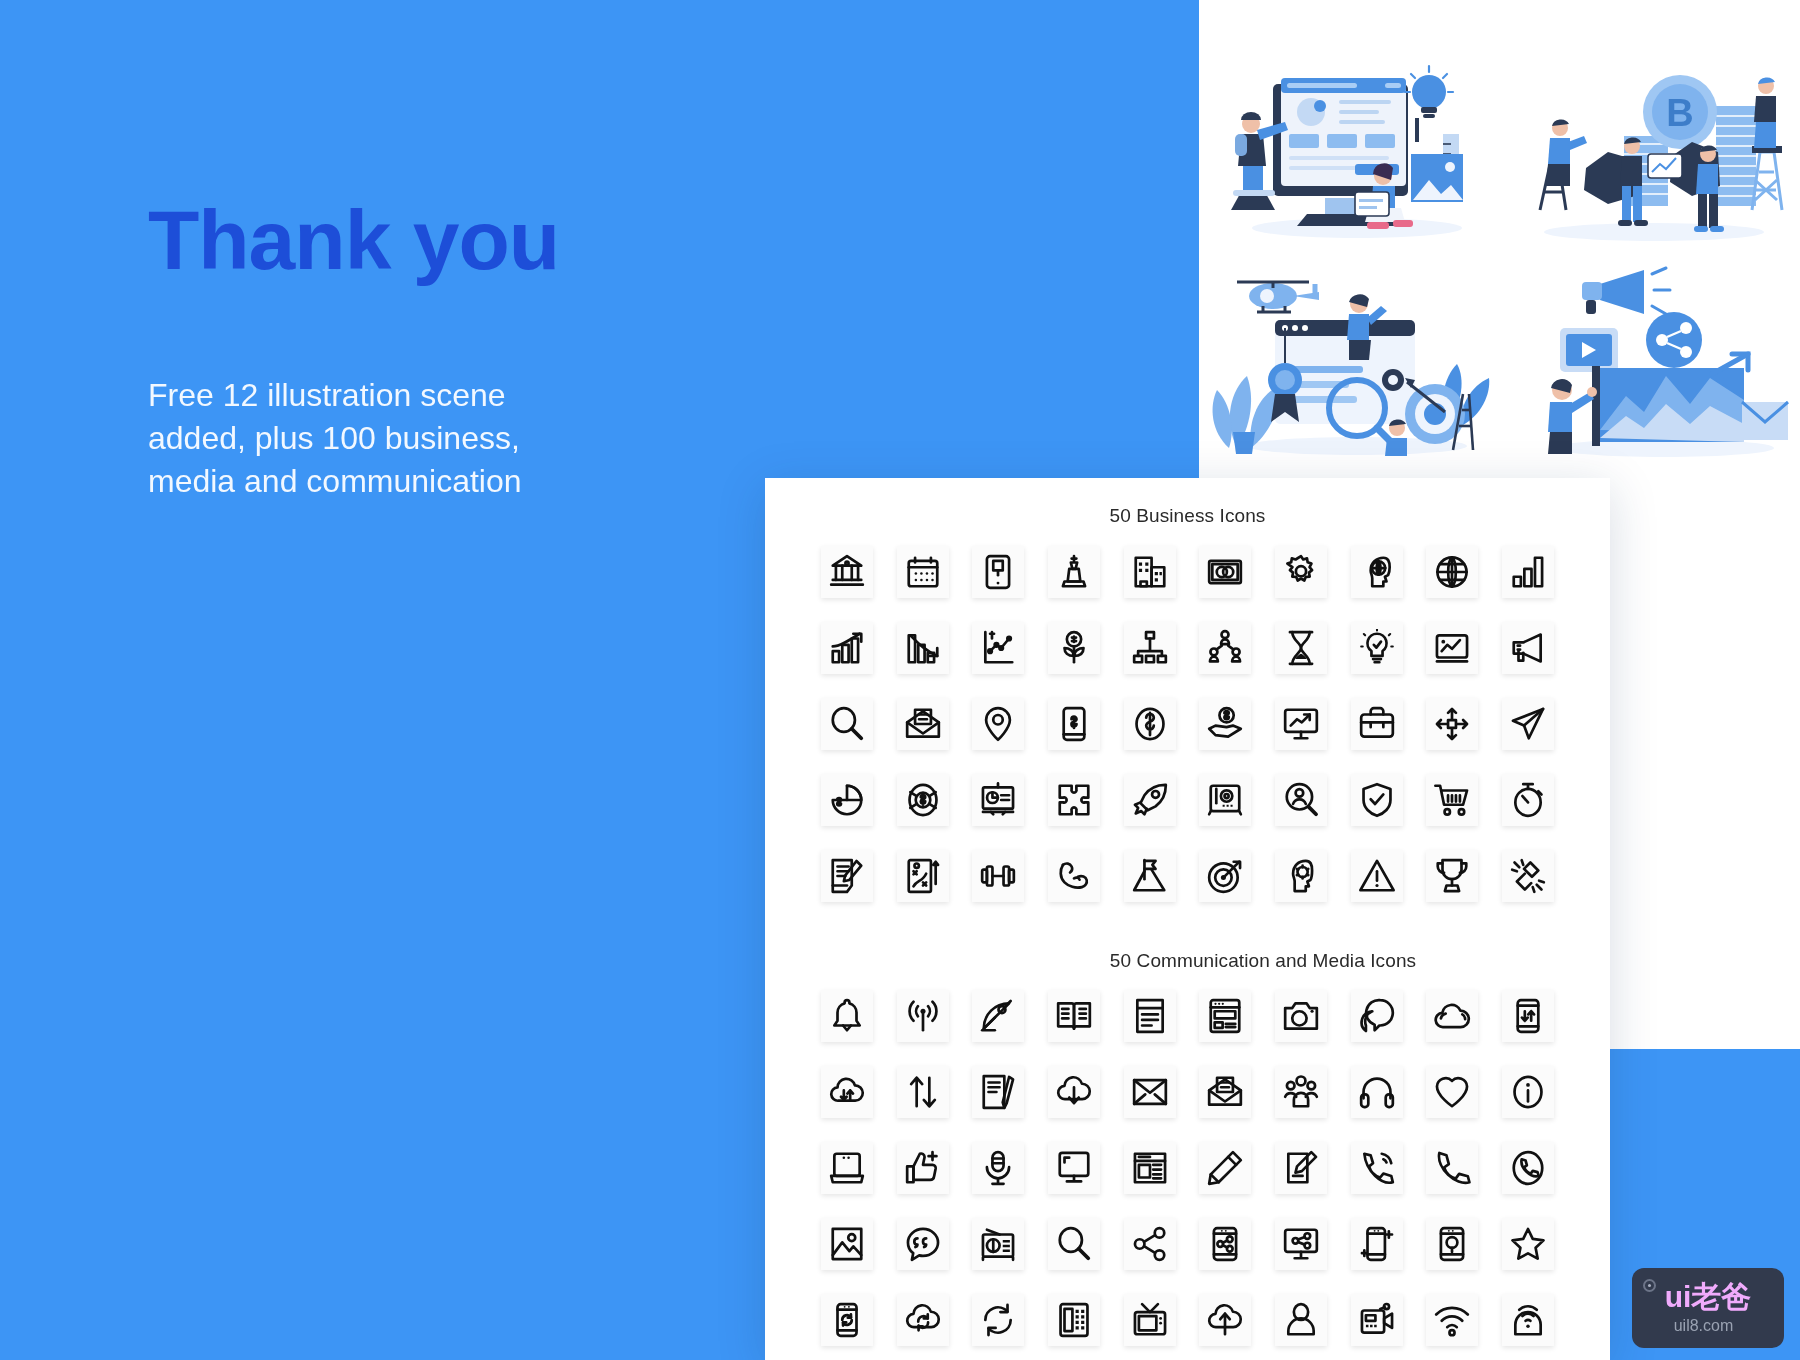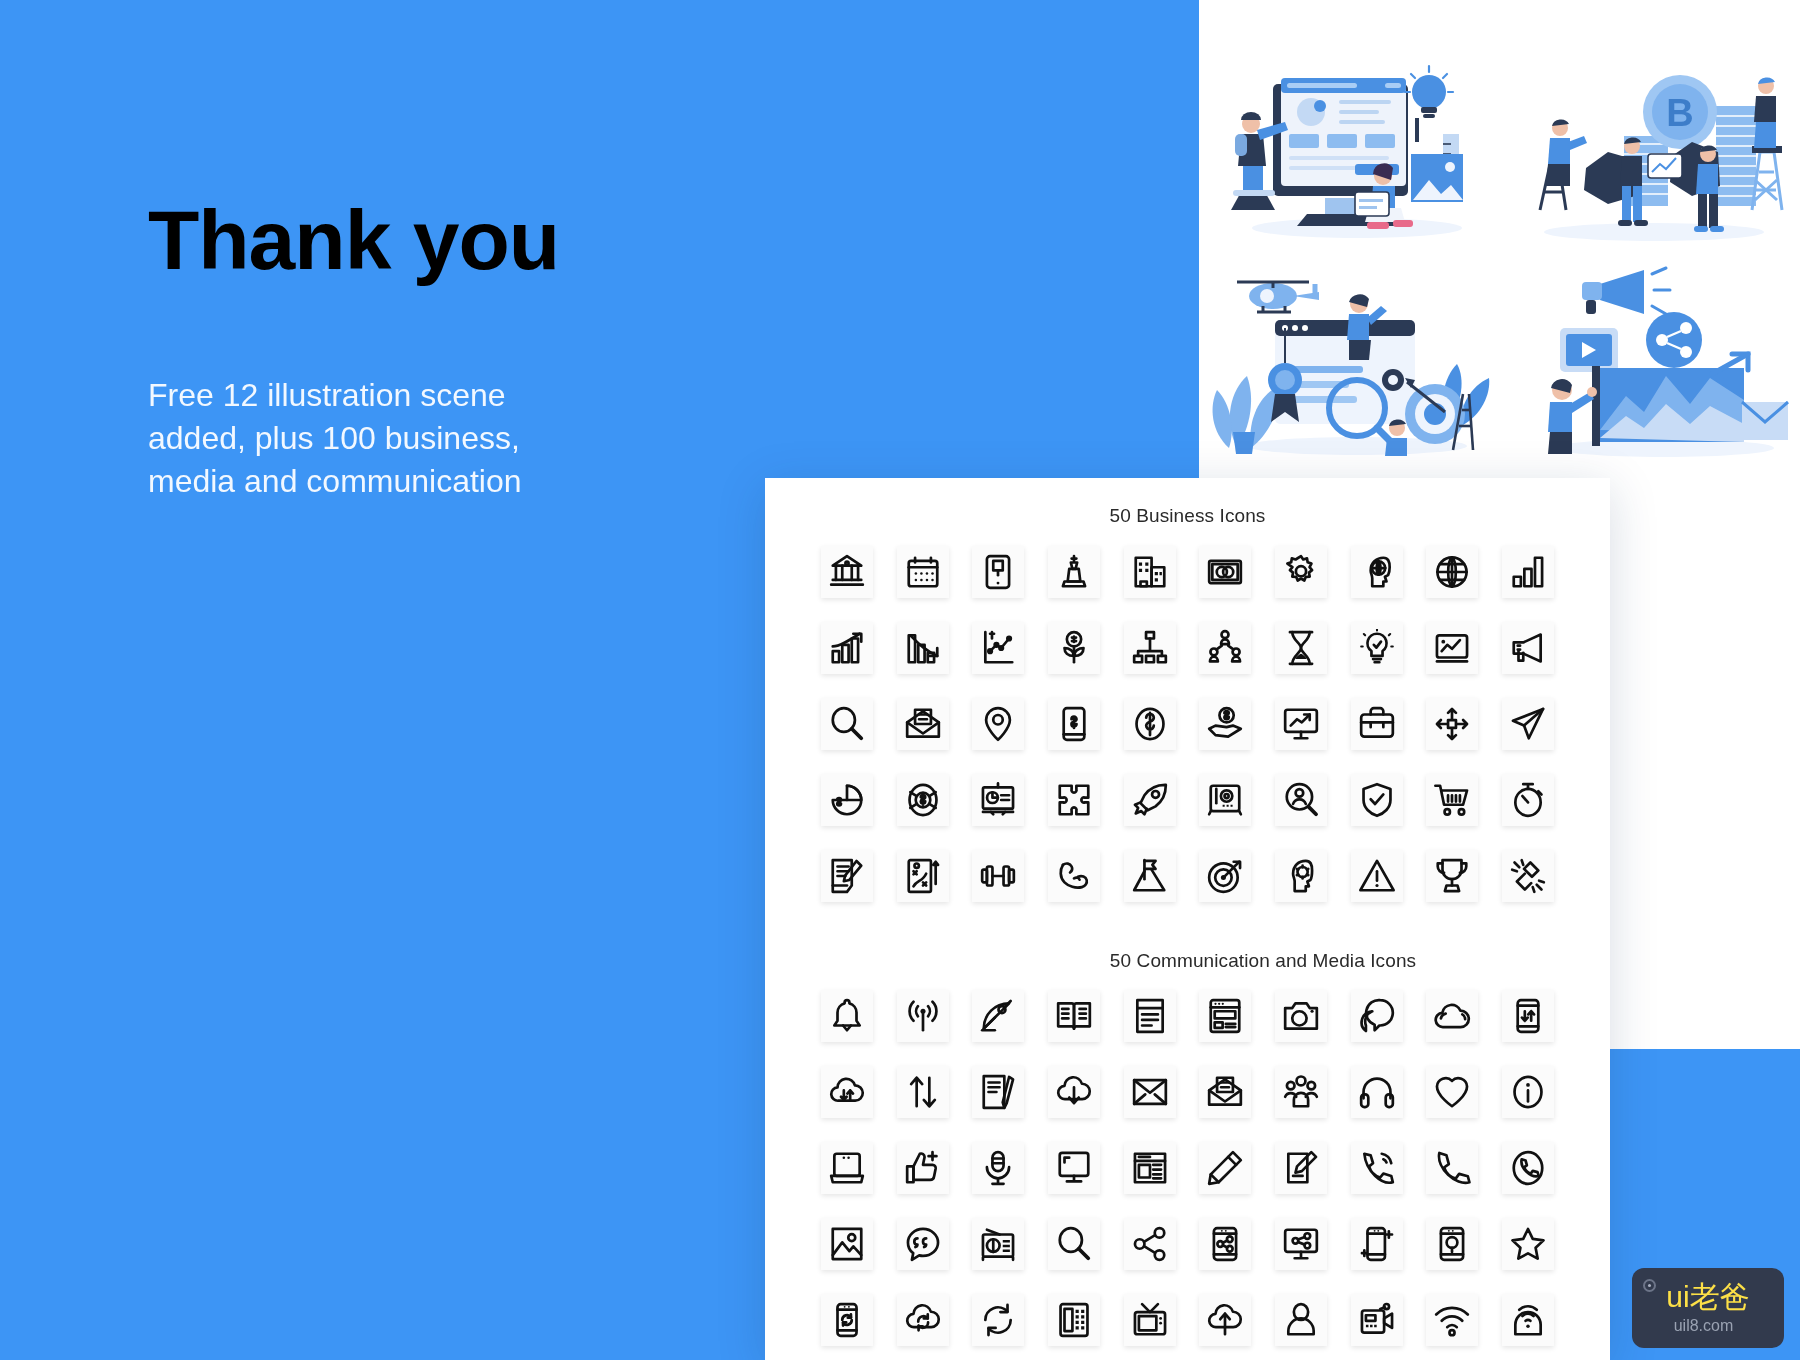--- a/index.html
+++ b/index.html
@@ -33,21 +33,21 @@
   
   .hero {
     position: absolute;
     left: 148px; top: 198px;
     width: 620px;
   }
   .hero-title {
     font-size: 84px;
     line-height: 1.0;
     font-weight: 700;
-    color: #000000;
+    color: #1d4ed8;
     letter-spacing: -1px;
     white-space: nowrap;
   }
   .hero-sub {
     margin-top: 92px;
     font-size: 32px;
     line-height: 1.35;
     font-weight: 400;
     color: #f2f8ff;
     max-width: 420px;
@@ -142,22 +142,22 @@
   }
   .wm-dot::after {
     content: "";
     position: absolute; left: 3px; top: 3px;
     width: 3px; height: 3px; border-radius: 50%;
     background: #aab1c2;
   }
   .wm-main {
     position: absolute; left: 0; top: 14px; width: 152px;
     text-align: center;
-    font-size: 30px; font-weight: 400;
-    color: #fde047;
+    font-size: 30px; font-weight: 700;
+    color: #f0abfc;
     letter-spacing: 0px;
     line-height: 1;
   }
   .wm-sub {
     position: absolute; left: 0; top: 50px; width: 143px;
     text-align: center;
     font-size: 16px; font-weight: 400;
     color: #9aa2b2;
     line-height: 1;
   }

